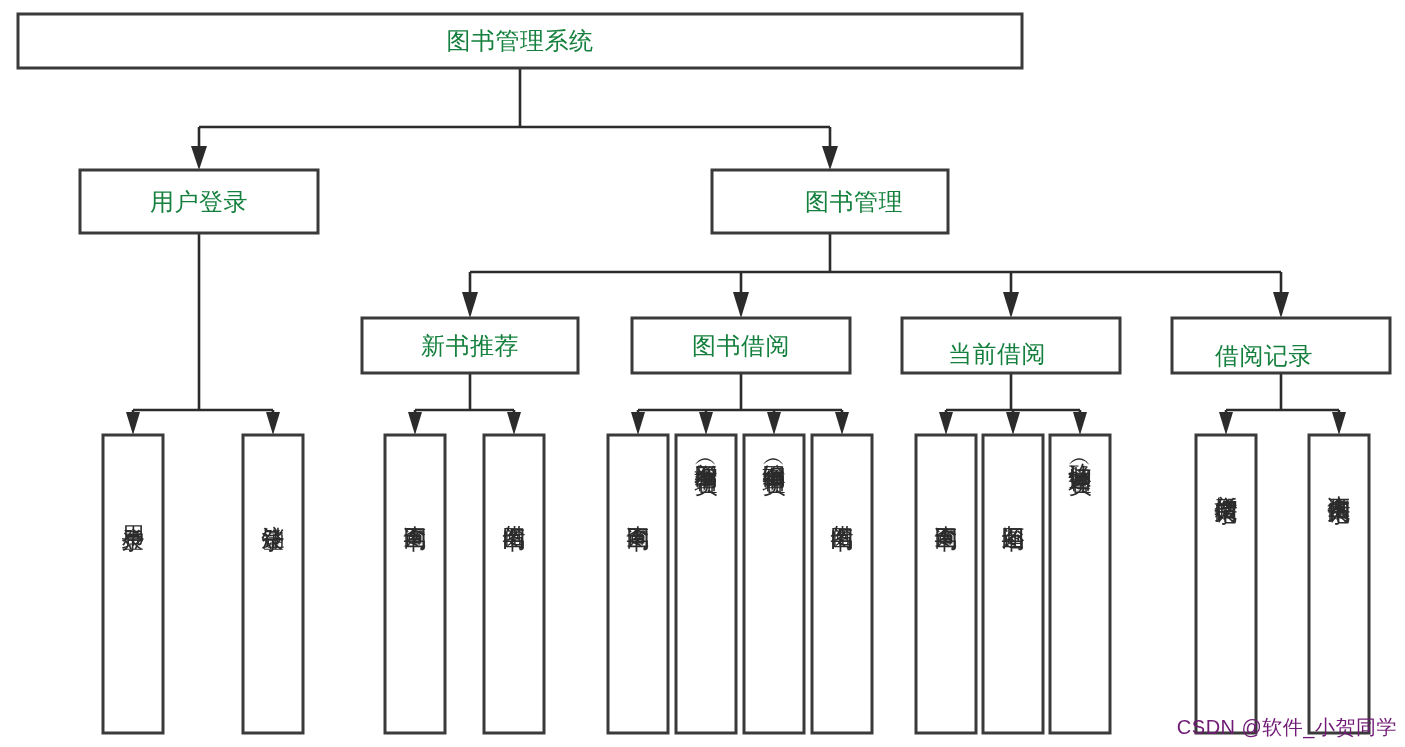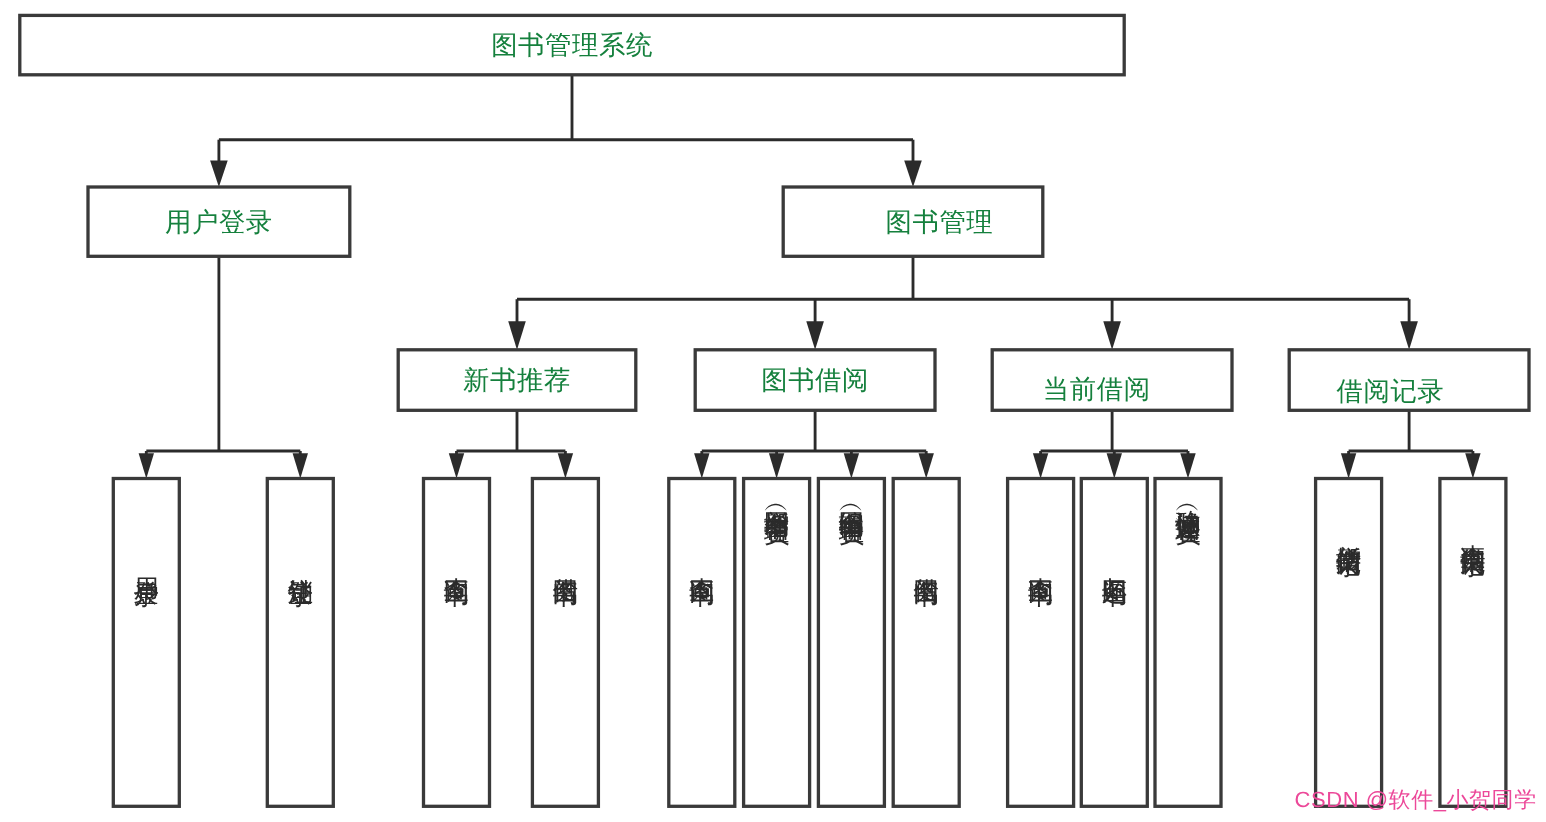--- a/index.html
+++ b/index.html
@@ -70,21 +70,21 @@
     color: #15803d;
     white-space: nowrap;
     letter-spacing: 0.5px;
   }
   .watermark {
     position: absolute;
     right: 8px;
     bottom: 6px;
     font-family: "Liberation Sans", "DejaVu Sans", sans-serif;
     font-size: 20px;
-    color: #ec4899;
+    color: #701a75;
     letter-spacing: 0.5px;
     white-space: nowrap;
     pointer-events: none;
   }
 </style>
 </head>
 <body>
 
 <div id="diagram-root">
 

